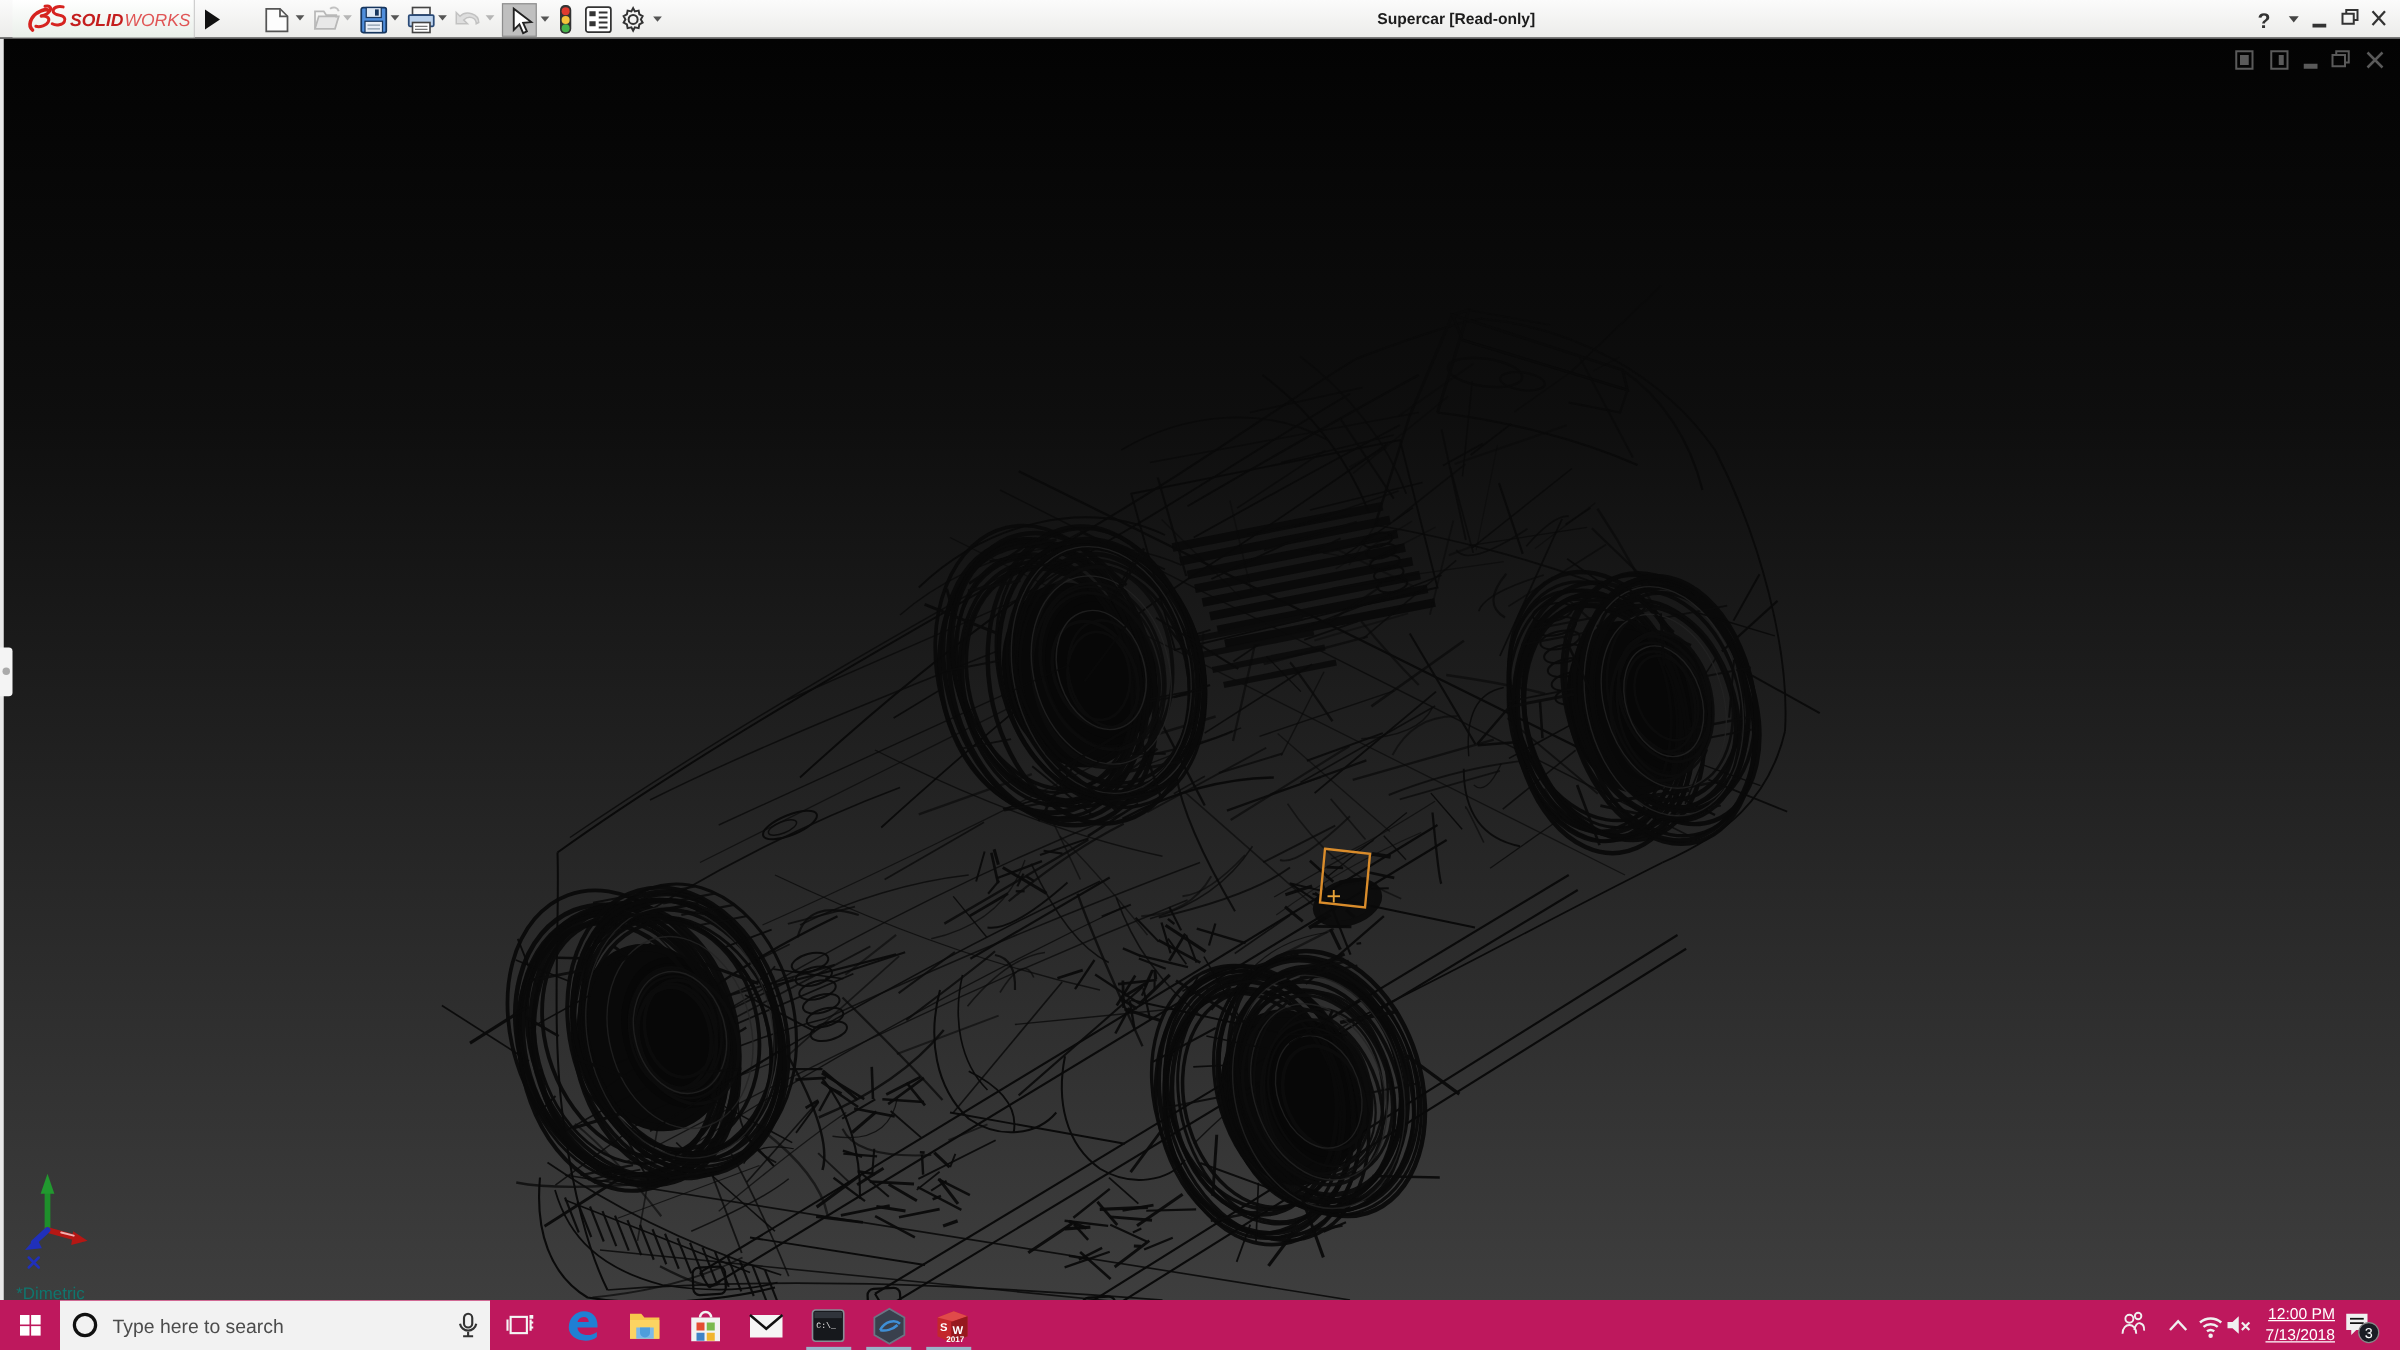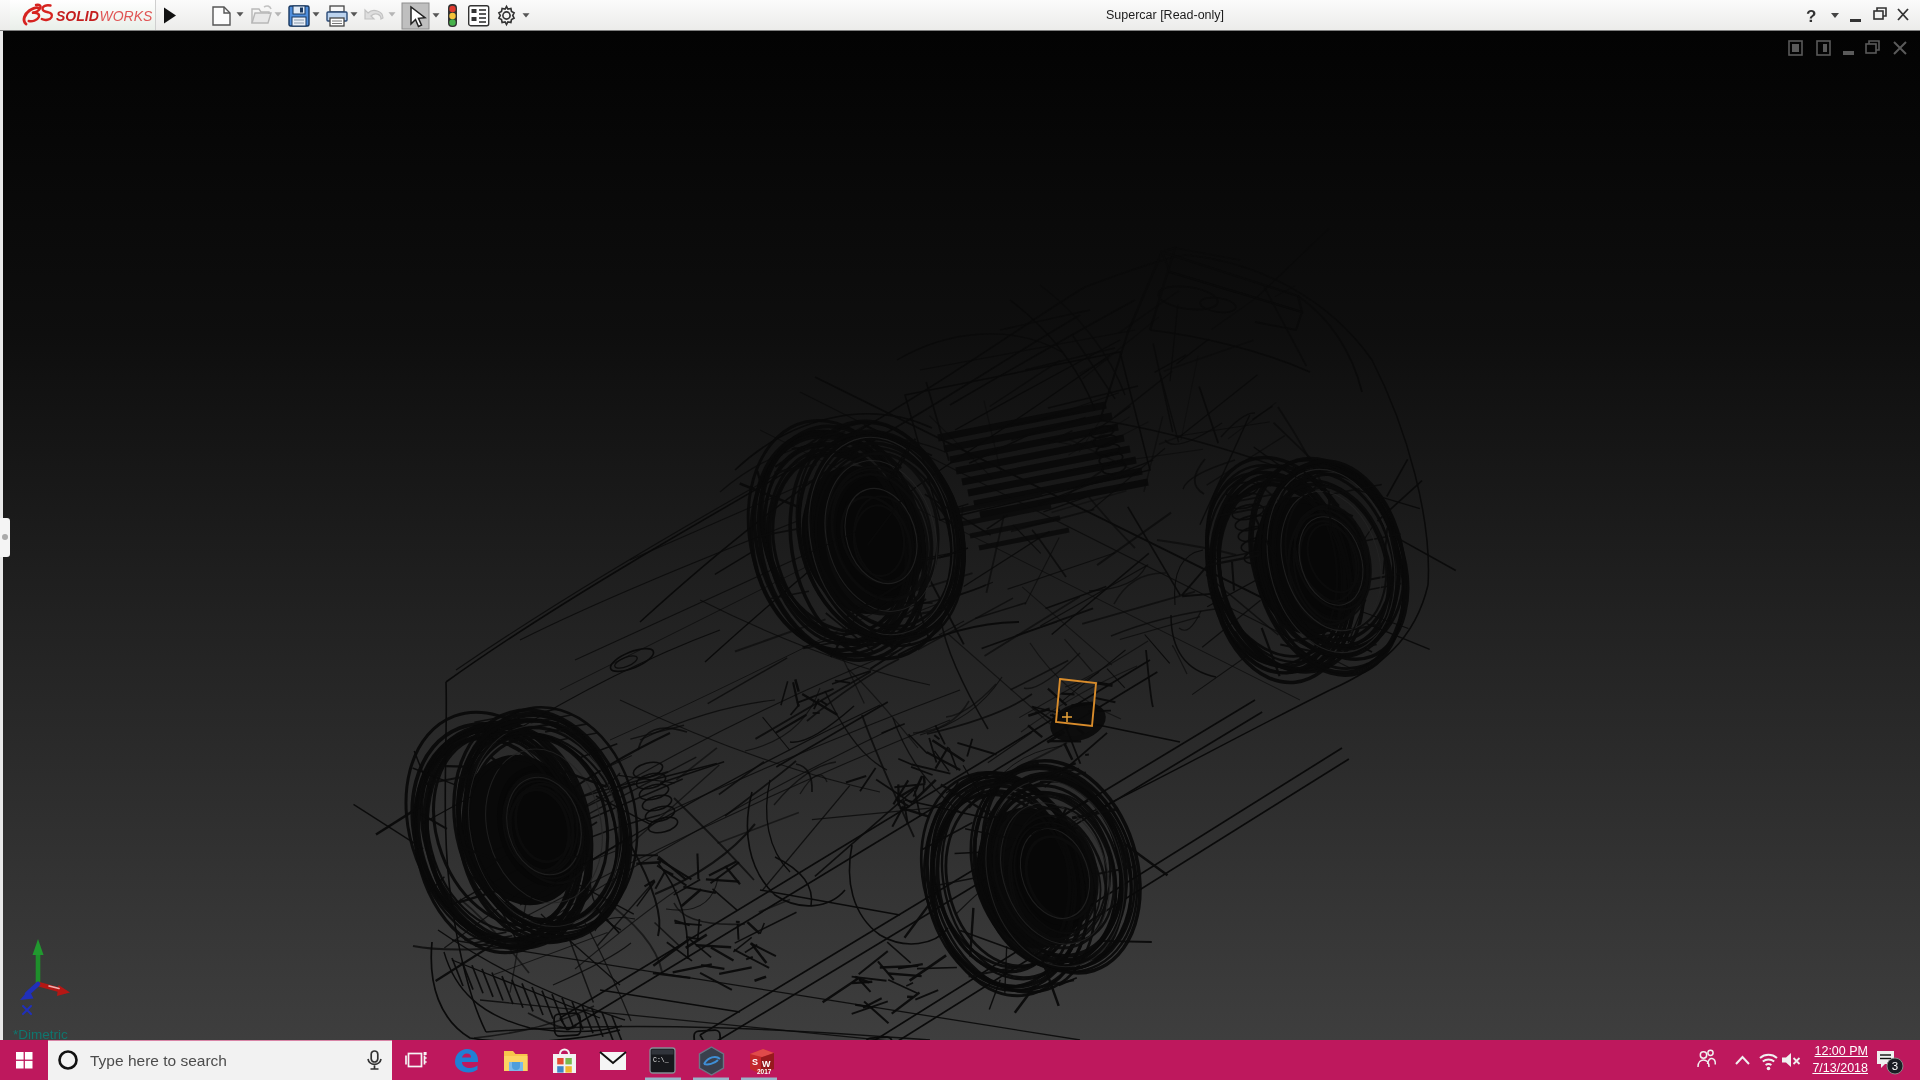--- a/index.html
+++ b/index.html
@@ -2,21 +2,21 @@
 <html><head><meta charset="utf-8">
 <style>
   * { margin:0; padding:0; box-sizing:border-box; }
   html,body { width:1920px; height:1080px; overflow:hidden;
                font-family:"Liberation Sans", sans-serif; background:#000; }
   #titlebar { position:absolute; left:0; top:0; width:1920px; height:31px;
      background:linear-gradient(#fbfbfb,#ececea); border-bottom:1.5px solid #7f7f7f; }
   #logo { position:absolute; left:10px; top:0; width:146px; height:30px;
      background:linear-gradient(#ffffff,#e9efe9); border-right:1px solid #cfcfcf; }
   #title { position:absolute; left:1020px; top:0; width:290px; text-align:center;
-     line-height:30px; font-size:12.5px; color:#1c1c1c; }
+     line-height:30px; font-size:12.5px; color:#1c1c1c;font-weight:bold; }
   #viewport { position:absolute; left:0; top:31px; width:1920px; height:1009px;
      background:linear-gradient(#030303 0%, #0e0e0e 30%, #242424 62%, #3e3e3e 100%); }
   #leftstrip { position:absolute; left:0; top:31px; width:3px; height:1009px; background:#e8e8e8; }
   #lefttab { position:absolute; left:0; top:518px; width:10px; height:39px;
      background:#f4f4f4; border-radius:0 3px 3px 0; }
   #lefttab:after { content:""; position:absolute; left:2px; top:16px; width:6px; height:6px;
      border-radius:50%; background:#aaa; }
   #dimetric { position:absolute; left:13px; top:1027px; font-size:13.5px; color:#0f766e; }
   #taskbar { position:absolute; left:0; top:1040px; width:1920px; height:43px; background:#be185d; }
   #clock { position:absolute; left:1802px; top:1043px; width:66px; text-align:right;

